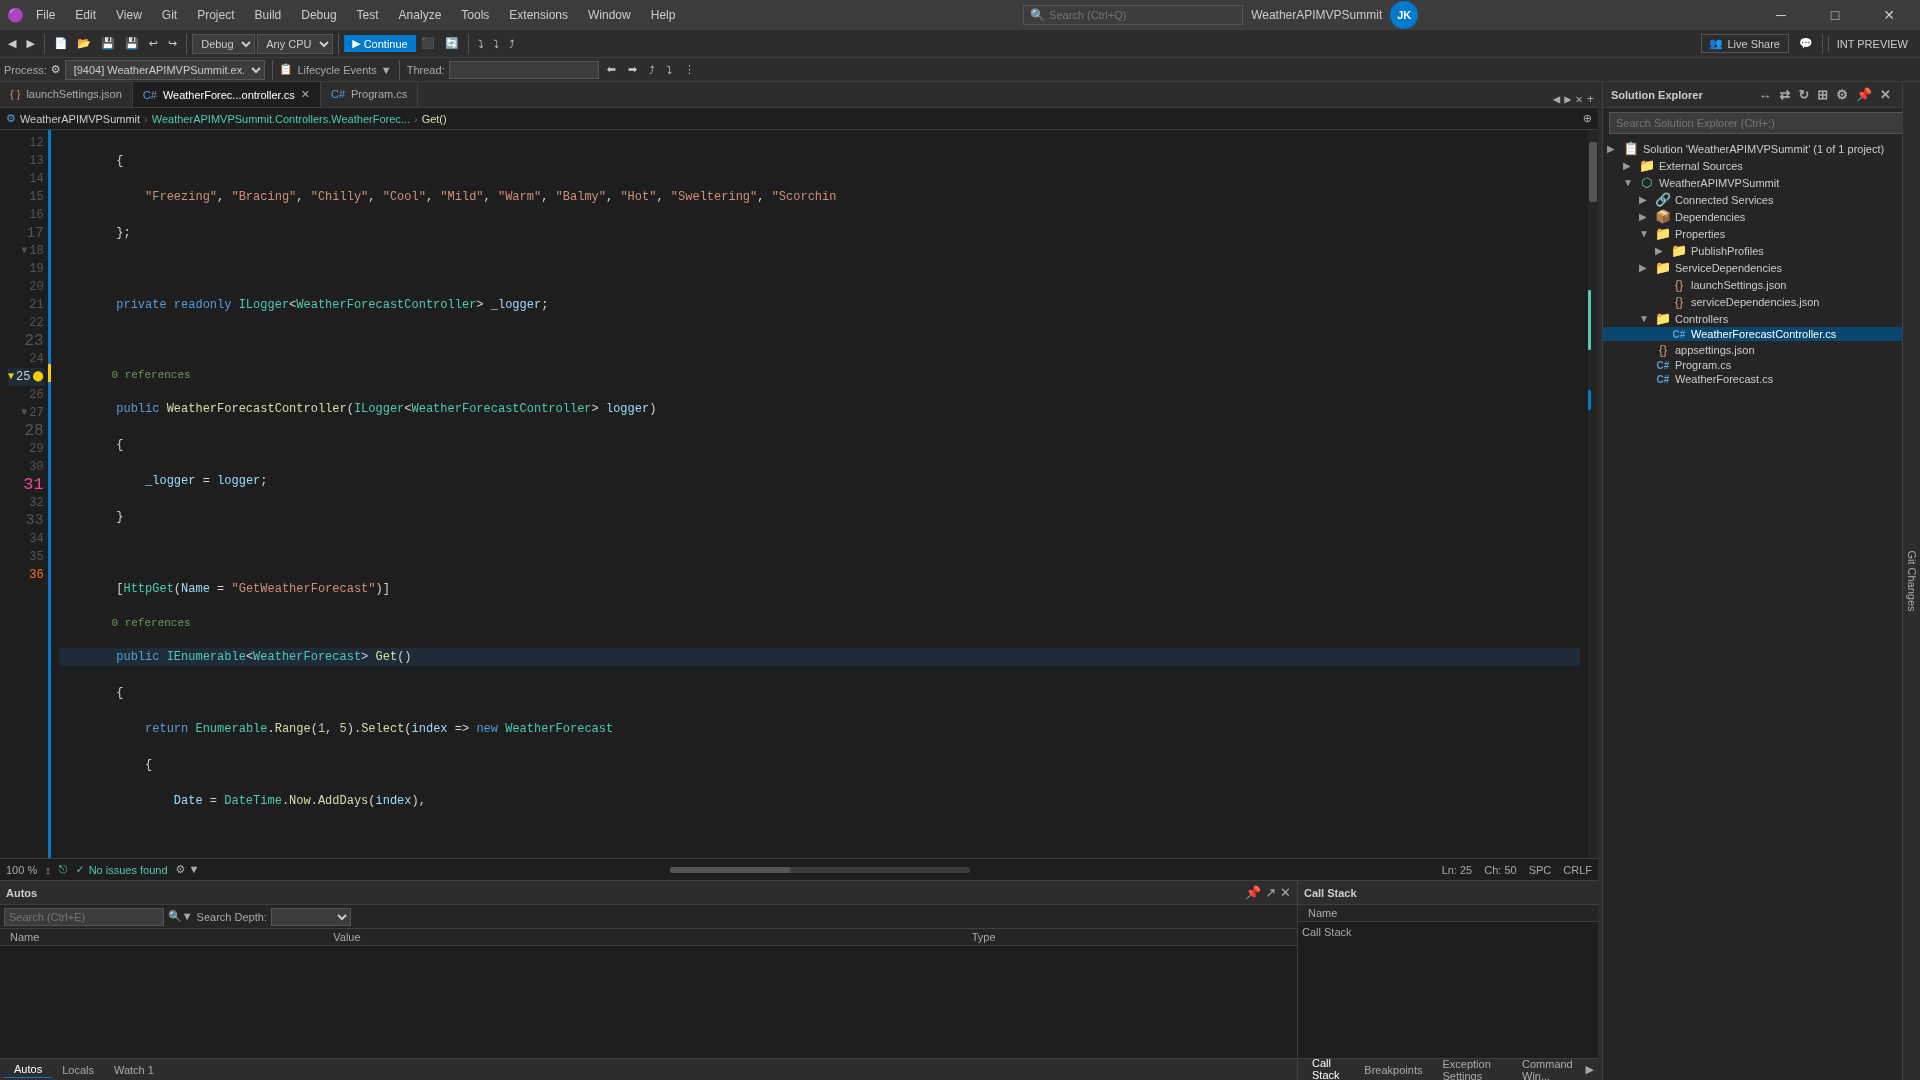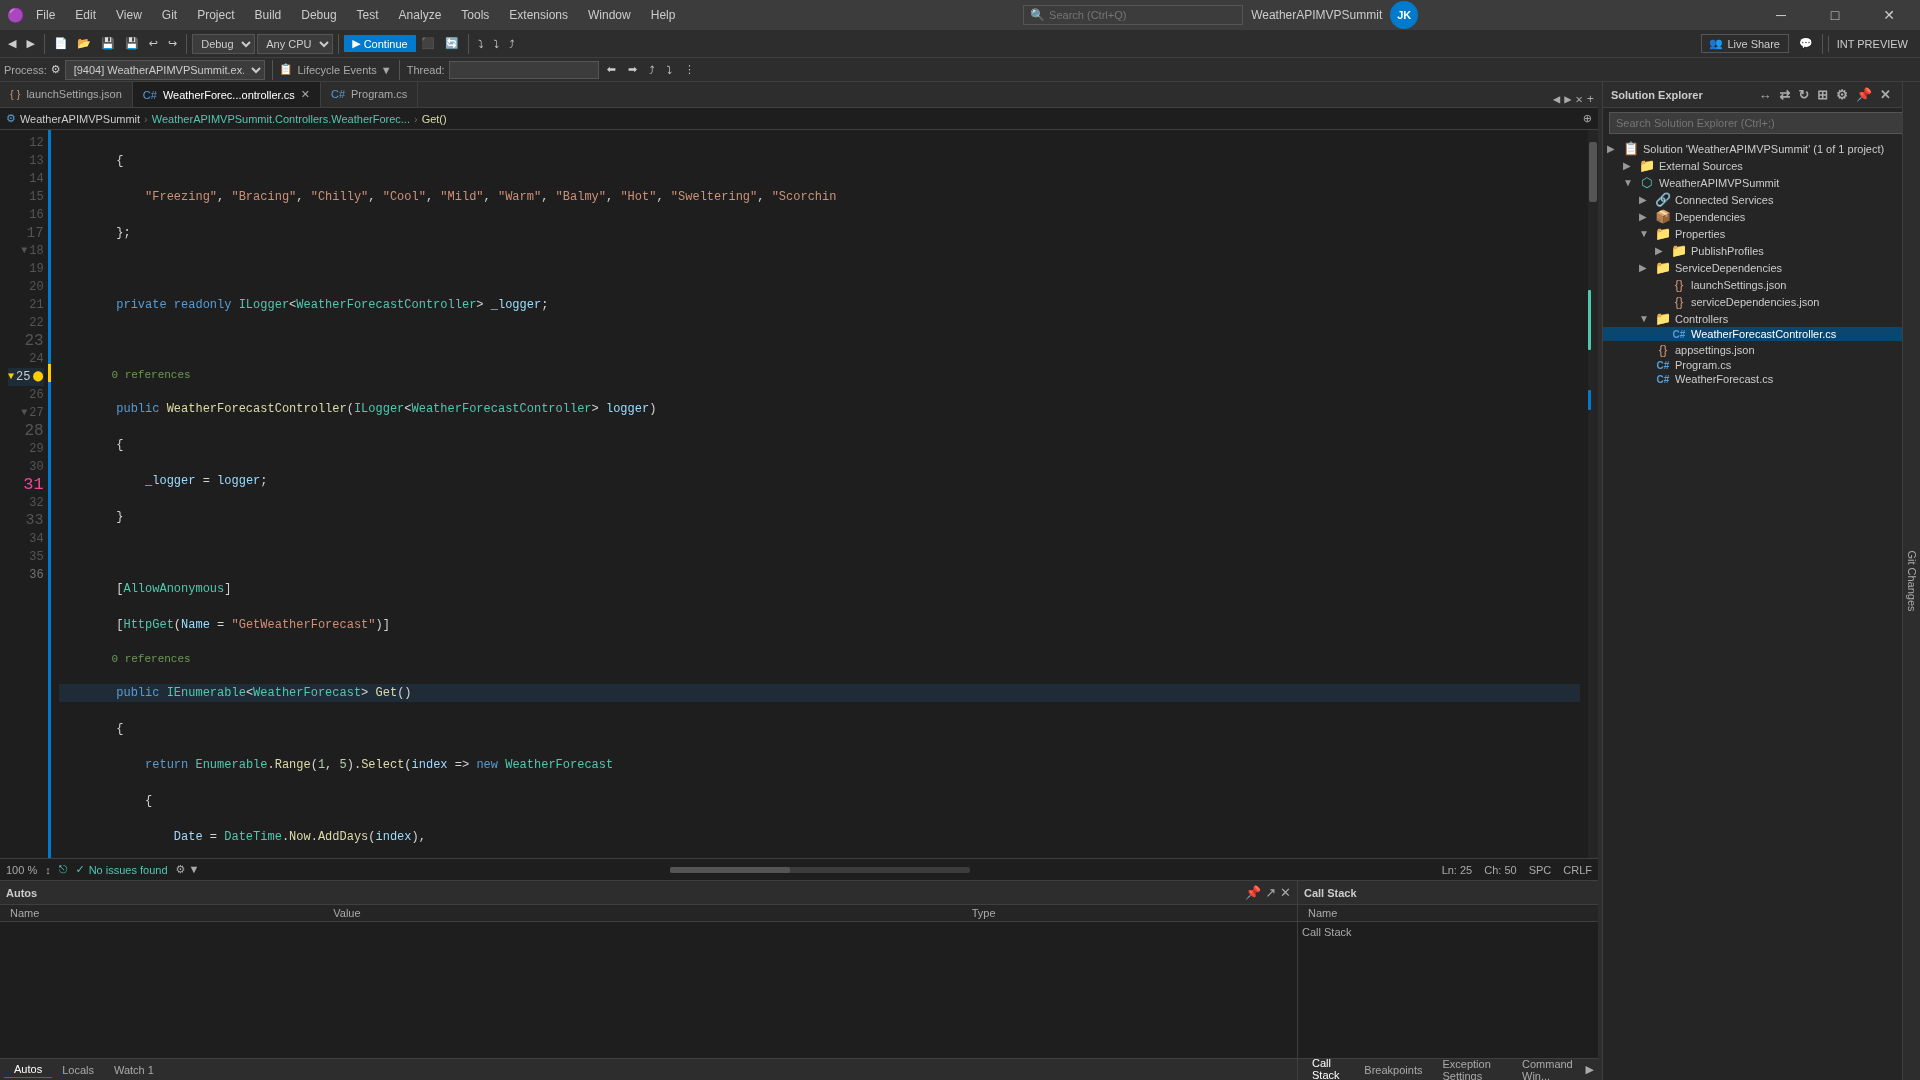--- a/index.html
+++ b/index.html
@@ -312,21 +312,21 @@
             <div style="height:18px; display:flex; align-items:center; justify-content:flex-end; gap:2px;">
                 <span style="color:#555; font-size:15px;">33</span>
               </div>
             <div style="height:18px; display:flex; align-items:center; justify-content:flex-end; gap:2px;">
                 <span style="color:#555; font-size:12px;">34</span>
               </div>
             <div style="height:18px; display:flex; align-items:center; justify-content:flex-end; gap:2px;">
                 <span style="color:#555; font-size:12px;">35</span>
               </div>
             <div style="height:18px; display:flex; align-items:center; justify-content:flex-end; gap:2px;">
-                <span style="color:#737373; font-size:12px;">36</span>
+                <span style="color:#f97316; font-size:12px;">36</span>
               </div>
           </div>
         </div>
 
         <div style="width:3px; background:#007acc; position:relative;">
           <div style="position:absolute; top:234px; left:0; width:3px; height:18px; background:#ffcc00;"></div>
         </div>
 
         <div id="code-content" style="flex:1; padding:4px 8px; overflow:auto; font-size:12px; line-height:18px; white-space:pre; font-family:'Consolas','Courier New',monospace; background:#1e1e1e;">
 <div><span style="color:#d4d4d4;">        {</span></div>
@@ -334,21 +334,20 @@
 <div><span style="color:#d4d4d4;">        };</span></div>
 <div><span>&nbsp;</span></div>
 <div><span style="color:#d4d4d4;">        </span><span style="color:#569cd6;">private</span><span style="color:#d4d4d4;"> </span><span style="color:#569cd6;">readonly</span><span style="color:#d4d4d4;"> </span><span style="color:#4ec9b0;">ILogger</span><span style="color:#d4d4d4;">&lt;</span><span style="color:#4ec9b0;">WeatherForecastController</span><span style="color:#d4d4d4;">&gt; </span><span style="color:#9cdcfe;">_logger</span><span style="color:#d4d4d4;">;</span></div>
 <div><span>&nbsp;</span></div>
 <div style="color:#6a9955; font-size:11px; height:14px; line-height:14px;">        0 references</div>
 <div><span style="color:#d4d4d4;">        </span><span style="color:#569cd6;">public</span><span style="color:#d4d4d4;"> </span><span style="color:#dcdcaa;">WeatherForecastController</span><span style="color:#d4d4d4;">(</span><span style="color:#4ec9b0;">ILogger</span><span style="color:#d4d4d4;">&lt;</span><span style="color:#4ec9b0;">WeatherForecastController</span><span style="color:#d4d4d4;">&gt; </span><span style="color:#9cdcfe;">logger</span><span style="color:#d4d4d4;">)</span></div>
 <div><span style="color:#d4d4d4;">        {</span></div>
 <div><span style="color:#d4d4d4;">            </span><span style="color:#9cdcfe;">_logger</span><span style="color:#d4d4d4;"> = </span><span style="color:#9cdcfe;">logger</span><span style="color:#d4d4d4;">;</span></div>
 <div><span style="color:#d4d4d4;">        }</span></div>
 <div><span>&nbsp;</span></div>
-<div><span style="color:#d4d4d4;">        [</span><span style="color:#4ec9b0;">AllowAnonymous</span><span style="color:#d4d4d4;">]</span></div>
 <div><span style="color:#d4d4d4;">        [</span><span style="color:#4ec9b0;">HttpGet</span><span style="color:#d4d4d4;">(</span><span style="color:#9cdcfe;">Name</span><span style="color:#d4d4d4;"> = </span><span style="color:#ce9178;">"GetWeatherForecast"</span><span style="color:#d4d4d4;">)]</span></div>
 <div style="color:#6a9955; font-size:11px; height:14px; line-height:14px;">        0 references</div>
 <div style="background:rgba(38,79,120,0.3);"><span style="color:#d4d4d4;">        </span><span style="color:#569cd6;">public</span><span style="color:#d4d4d4;"> </span><span style="color:#4ec9b0;">IEnumerable</span><span style="color:#d4d4d4;">&lt;</span><span style="color:#4ec9b0;">WeatherForecast</span><span style="color:#d4d4d4;">&gt; </span><span style="color:#dcdcaa;">Get</span><span style="color:#d4d4d4;">()</span></div>
 <div><span style="color:#d4d4d4;">        {</span></div>
 <div><span style="color:#d4d4d4;">            </span><span style="color:#569cd6;">return</span><span style="color:#d4d4d4;"> </span><span style="color:#4ec9b0;">Enumerable</span><span style="color:#d4d4d4;">.</span><span style="color:#dcdcaa;">Range</span><span style="color:#d4d4d4;">(</span><span style="color:#b5cea8;">1</span><span style="color:#d4d4d4;">, </span><span style="color:#b5cea8;">5</span><span style="color:#d4d4d4;">).</span><span style="color:#dcdcaa;">Select</span><span style="color:#d4d4d4;">(</span><span style="color:#9cdcfe;">index</span><span style="color:#d4d4d4;"> =&gt; </span><span style="color:#569cd6;">new</span><span style="color:#d4d4d4;"> </span><span style="color:#4ec9b0;">WeatherForecast</span></div>
 <div><span style="color:#d4d4d4;">            {</span></div>
 <div><span style="color:#d4d4d4;">                </span><span style="color:#9cdcfe;">Date</span><span style="color:#d4d4d4;"> = </span><span style="color:#4ec9b0;">DateTime</span><span style="color:#d4d4d4;">.</span><span style="color:#dcdcaa;">Now</span><span style="color:#d4d4d4;">.</span><span style="color:#dcdcaa;">AddDays</span><span style="color:#d4d4d4;">(</span><span style="color:#9cdcfe;">index</span><span style="color:#d4d4d4;">),</span></div>
 
 
 
@@ -395,20 +394,26 @@
       <div id="bottom-panel">
 
         <div id="autos-panel">
           <div class="panel-header">
             <span class="panel-header-title">Autos</span>
             <div class="panel-header-icons">
               <span class="panel-icon-btn">📌</span>
               <span class="panel-icon-btn">↗</span>
               <span class="panel-icon-btn">✕</span>
             </div>
+          </div>
+          <div class="autos-toolbar">
+            <input class="autos-search" placeholder="Search (Ctrl+E)" style="">
+            <span style="color:#aaa;">🔍▼</span>
+            <span style="color:#aaa;">Search Depth:</span>
+            <select class="autos-depth"></select>
           </div>
           <div class="panel-table-header">
             <span class="col" style="flex:1;">Name</span>
             <span class="col" style="flex:2;">Value</span>
             <span class="col" style="flex:1;">Type</span>
           </div>
           <div style="flex:1; background:#1e1e1e;"></div>
           <div class="bottom-tabs">
             <span class="bottom-tab active">Autos</span>
             <span class="bottom-tab">Locals</span>

